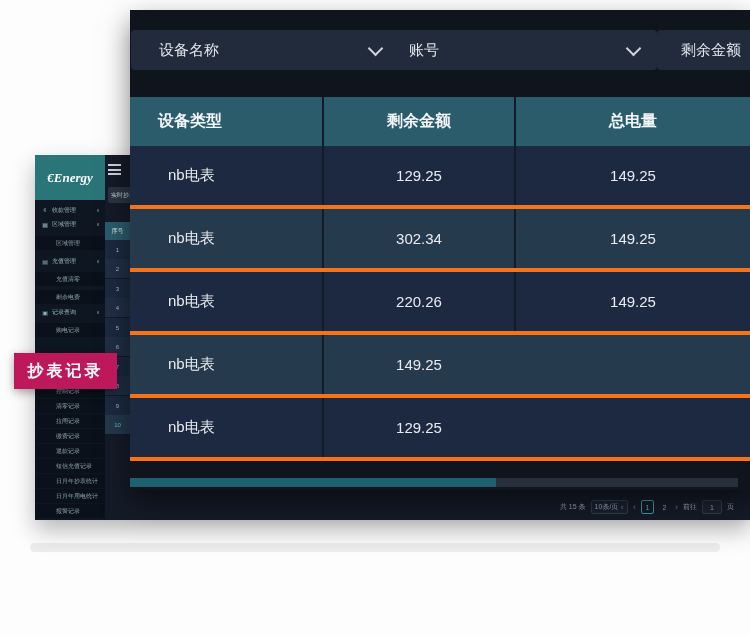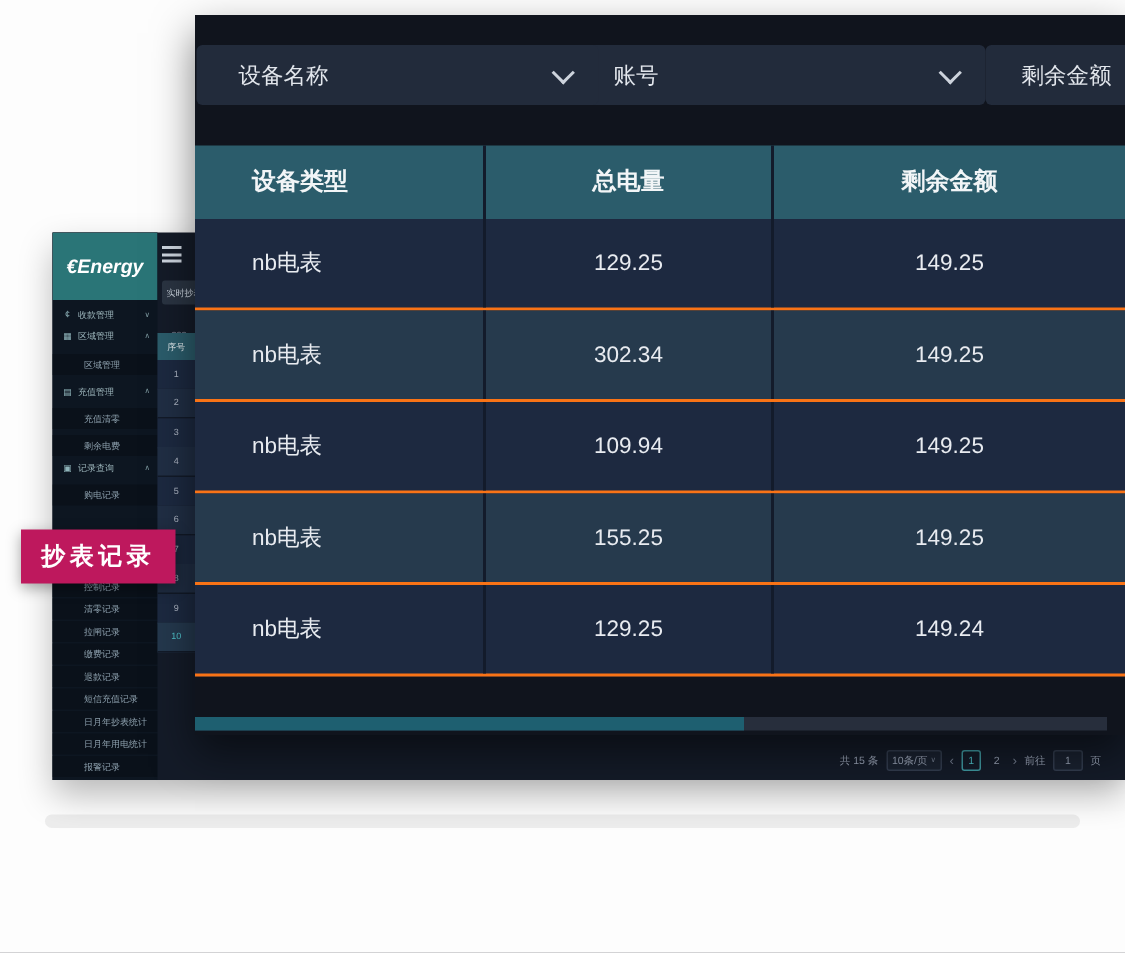--- a/index.html
+++ b/index.html
@@ -4,21 +4,21 @@
 <style>
   html,body{margin:0;padding:0;background:#fff;}
   .canvas{position:relative;width:750px;height:635px;background:#fdfdfd;overflow:hidden;
           font-family:"Liberation Sans","DejaVu Sans",sans-serif;}
 
   
   .appwin{position:absolute;left:35px;top:155px;width:715px;height:365px;background:#141b28;
           box-shadow:0 10px 22px rgba(0,0,0,.28);z-index:1;}
   .sidebar{position:absolute;left:0;top:0;width:70px;height:365px;background:#0d1621;overflow:hidden;}
   .logo{position:absolute;left:0;top:0;width:70px;height:45px;background:#2a7577;color:#fff;
-        font-weight:bold;font-style:italic;font-size:13px;display:flex;align-items:center;justify-content:center;}
+        font-weight:bold;font-style:italic;font-size:13px;display:flex;align-items:center;justify-content:center;font-family:Liberation Serif, serif;}
   .m-row{position:absolute;left:0;width:70px;height:14px;display:flex;align-items:center;
          font-size:6px;color:#9db6bc;white-space:nowrap;}
   .m-ic{width:8px;margin-left:6px;font-size:6px;color:#8fb4ba;text-align:center;}
   .m-label{flex:1;margin-left:3px;overflow:hidden;}
   .m-chev{margin-right:5px;font-size:5px;color:#7e99a0;}
   .m-row.sub{background:#0a111a;color:#8da0ad;}
   .m-row.sub .m-label{margin-left:0;padding-left:21px;}
 
   .hamb{position:absolute;left:73px;top:9px;width:13px;height:11px;display:flex;flex-direction:column;justify-content:space-between;}
   .hamb i{display:block;height:2px;background:#cdd5df;}
@@ -51,26 +51,26 @@
               display:flex;align-items:center;color:#e2e6ec;font-size:15px;}
   .fb1{left:1px;width:240px;padding-left:28px;}
   .fb2{left:257px;width:248px;padding-left:22px;}
   .fb3{left:527px;width:110px;padding-left:24px;}
   .chev{position:absolute;right:18px;top:13px;width:9px;height:9px;
         border-right:2px solid #cdd3dc;border-bottom:2px solid #cdd3dc;transform:rotate(45deg);}
 
   .tbl{position:absolute;left:0;top:87px;width:620px;}
   .trow{display:grid;grid-template-columns:192px 192px 1fr;}
   .thead{height:49px;background:#2b5c6b;color:#f2f5f7;font-weight:bold;font-size:16px;}
-  .tdrow{height:59px;border-bottom:2px solid #f97316;color:#e8ebf0;font-size:15px;}
+  .tdrow{height:59px;border-bottom:4px solid #f97316;color:#e8ebf0;font-size:15px;}
   .tdrow.odd{background:#1d2940;}
   .tdrow.even{background:#263a4d;}
   .cell{display:flex;align-items:center;justify-content:center;}
   .cell.c1{justify-content:flex-start;padding-left:38px;}
-  .thead .cell.c1{padding-left:38px;}
+  .thead .cell.c1{padding-left:28px;}
   .cell.c2,.cell.c3{border-left:2px solid #131b2b;}
 
   .sb-track{position:absolute;left:0;top:468px;width:608px;height:9px;background:#272e3c;}
   .sb-thumb{position:absolute;left:0;top:468px;width:366px;height:9px;background:#1e5f70;}
 
   
   .callout{position:absolute;left:14px;top:341px;width:103px;height:36px;background:#be185d;color:#fff;
            font-size:16px;font-weight:bold;letter-spacing:3px;display:flex;align-items:center;justify-content:center;
            box-shadow:0 3px 9px rgba(0,0,0,.35);z-index:30;margin-top:12px;}
   .bstrip{position:absolute;left:30px;top:543px;width:690px;height:9px;background:#ededed;border-radius:5px;}
@@ -200,47 +200,45 @@
       <span>设备名称</span>
       <span class="chev"></span>
     </div>
     <div class="filter-btn fb3">
       <span>剩余金额</span>
     </div>
 
     <div class="tbl">
       <div class="trow thead">
         <div class="cell c1">设备类型</div>
+        <div class="cell c2">剩余金额</div>
         <div class="cell c3">总电量</div>
-        <div class="cell c2">剩余金额</div>
       </div>
       <div class="trow tdrow odd">
         <div class="cell c1">nb电表</div>
         <div class="cell c2">129.25</div>
         <div class="cell c3">149.25</div>
       </div>
       <div class="trow tdrow even">
         <div class="cell c1">nb电表</div>
         <div class="cell c2">302.34</div>
         <div class="cell c3">149.25</div>
       </div>
       <div class="trow tdrow odd">
         <div class="cell c1">nb电表</div>
-        <div class="cell c2">109.94</div>
+        <div class="cell c2">220.26</div>
         <div class="cell c3">149.25</div>
       </div>
       <div class="trow tdrow even">
         <div class="cell c1">nb电表</div>
-        <div class="cell c2">155.25</div>
         <div class="cell c3">149.25</div>
       </div>
       <div class="trow tdrow odd">
         <div class="cell c1">nb电表</div>
         <div class="cell c2">129.25</div>
-        <div class="cell c3">149.24</div>
       </div>
     </div>
 
     <div class="sb-track"></div>
     <div class="sb-thumb"></div>
   </div>
 
   <div class="callout">抄表记录</div>
 
   <div class="bstrip"></div>

